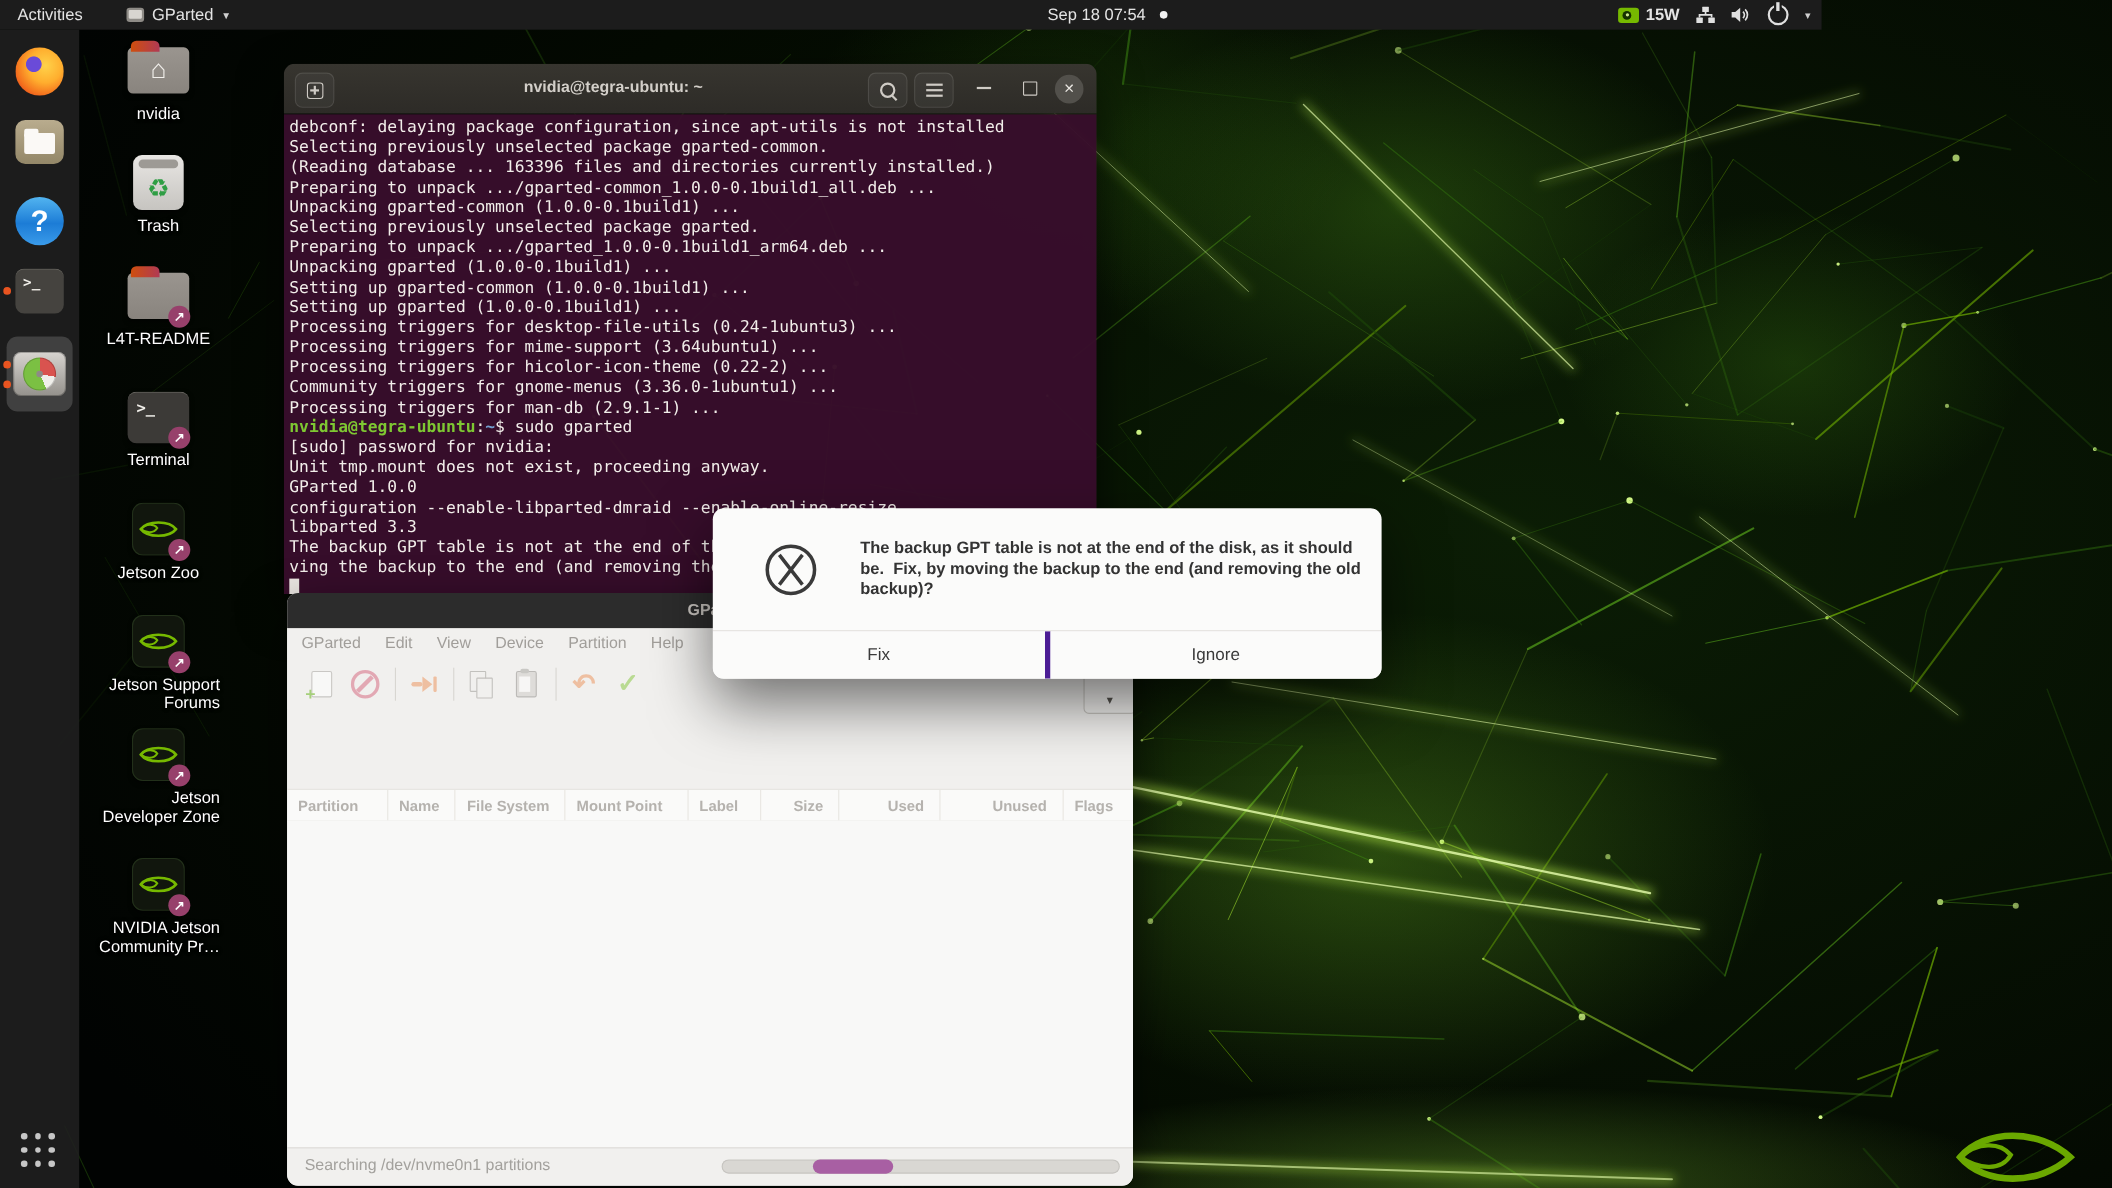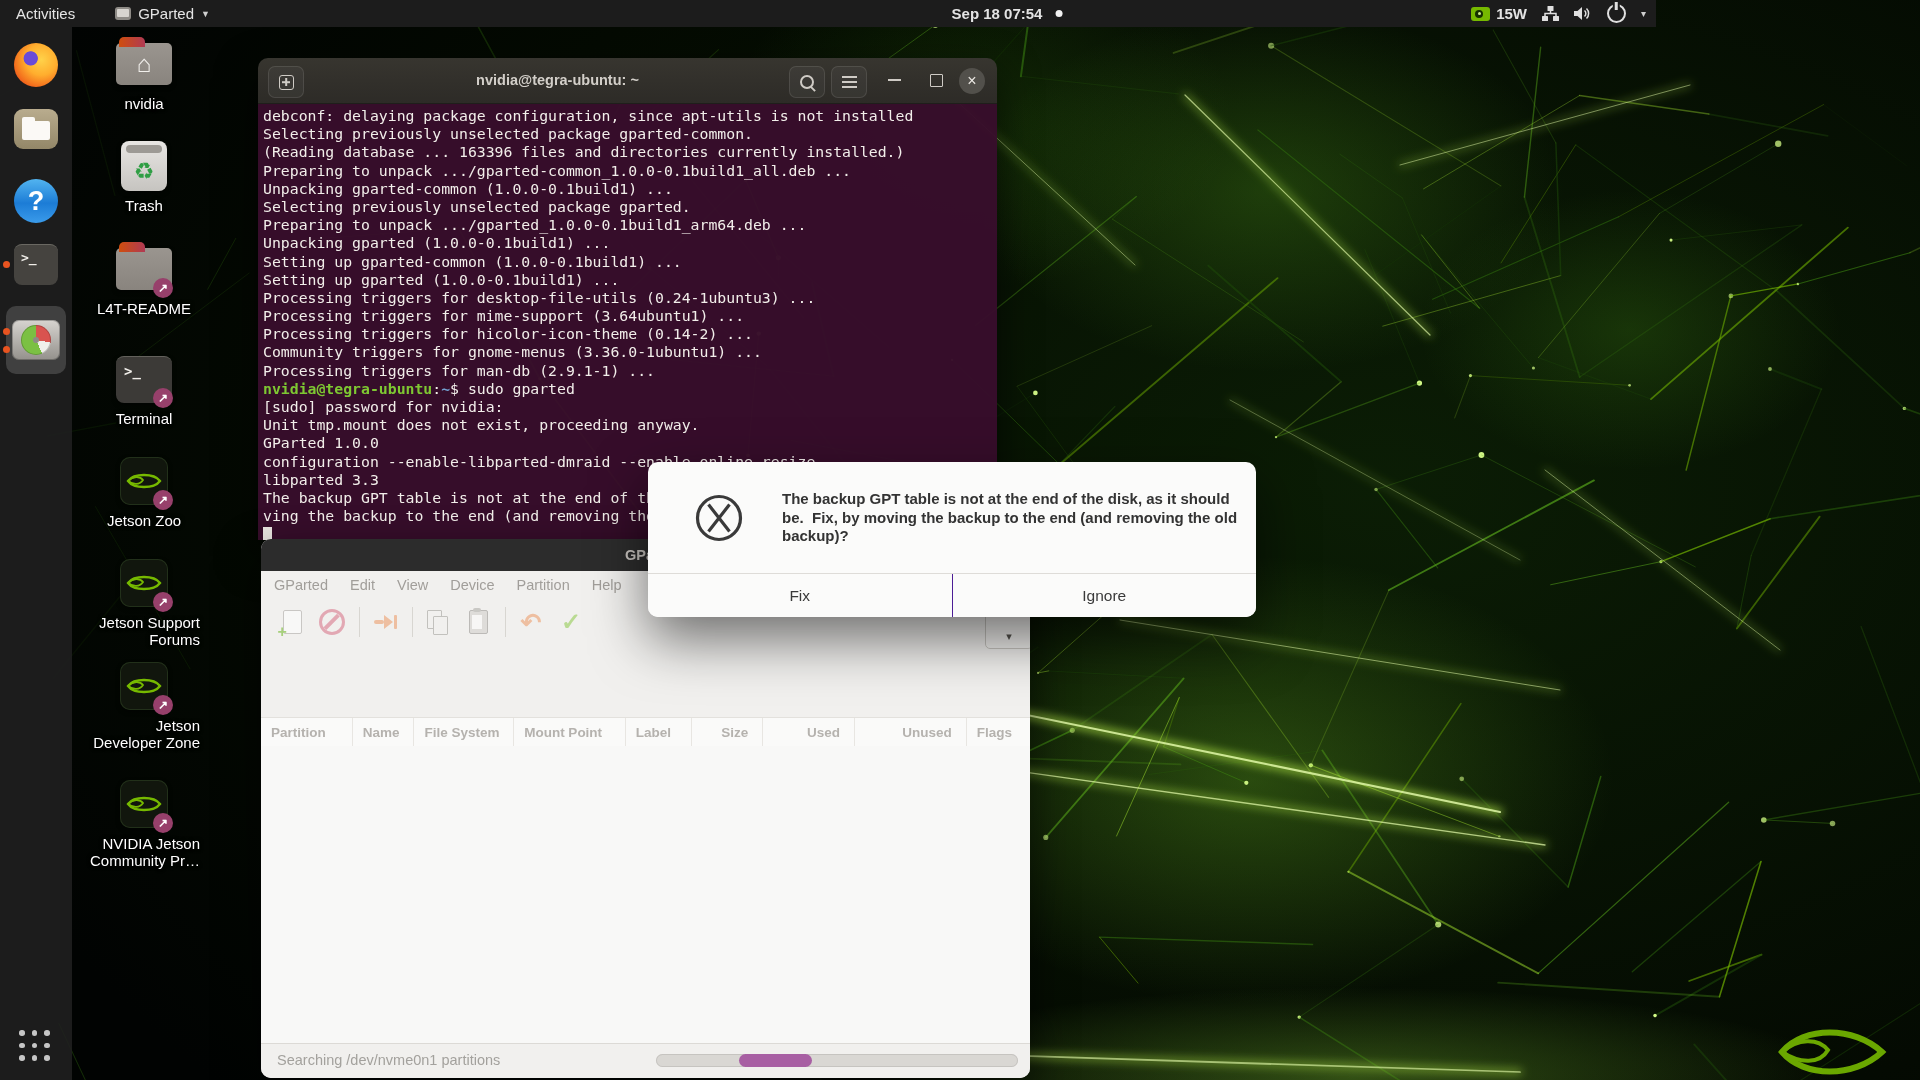--- a/index.html
+++ b/index.html
@@ -18,21 +18,21 @@
   #wallpaper-web{position:absolute;inset:0;width:100%;height:100%;}
 
   
   .topbar{position:absolute;left:0;top:0;width:1656px;height:27px;background:#1c1c1c;color:#e4e4e4;
           font-size:15px;display:flex;align-items:center;z-index:50;}
   .tb-activities{margin-left:16px;cursor:default;}
   .tb-appmenu{margin-left:40px;display:flex;align-items:center;gap:7px;}
   .tb-appicon{width:16px;height:13px;background:#8e8b86;border-radius:3px;position:relative;}
   .tb-appicon:before{content:"";position:absolute;left:2px;top:2px;right:2px;bottom:3px;background:#d8d5d0;border-radius:1px;}
   .tb-caret{font-size:9px;color:#cfcfcf;}
-  .tb-clock{position:absolute;left:1007px;transform:translateX(-50%);display:flex;align-items:center;gap:13px;font-weight:bold;}
+  .tb-clock{position:absolute;left:1007px;transform:translateX(-50%);display:flex;align-items:center;gap:13px;font-weight:normal;}
   .tb-dot{width:7px;height:7px;border-radius:50%;background:#f2f2f2;}
   .tb-right{position:absolute;right:10px;display:flex;align-items:center;gap:15px;height:100%;}
   .nv-chip{width:19px;height:14px;background:#76b900;border-radius:3px;position:relative;}
   .nv-chip:before{content:"";position:absolute;left:4px;top:3px;width:8px;height:8px;border-radius:50%;background:#153000;}
   .nv-chip:after{content:"";position:absolute;left:6.5px;top:5.5px;width:3px;height:3px;border-radius:50%;background:#cfe98f;}
   .tb-power-label{font-weight:bold;margin-left:-9px;}
   .net-icon svg,.vol-icon svg{display:block;}
   .pwr-icon{width:15px;height:15px;border:2px solid #e0e0e0;border-radius:50%;position:relative;}
   .pwr-icon:before{content:"";position:absolute;left:50%;top:-4px;width:2.5px;height:8px;background:#e0e0e0;transform:translateX(-50%);box-shadow:0 0 0 2px #1c1c1c;}
   .tb-chevron{font-size:10px;color:#cfcfcf;}
@@ -162,21 +162,21 @@
   .gp-progress-fill{position:absolute;top:0;bottom:0;border-radius:7px;background:#a85fa3;}
 
   
   .dialog{position:absolute;left:648px;top:462px;width:608px;height:155px;border-radius:10px;background:#fbfbfa;
           box-shadow:0 22px 55px rgba(0,0,0,.55);z-index:40;overflow:hidden;}
   .dlg-body{position:absolute;left:0;right:0;top:0;bottom:43px;display:flex;align-items:center;padding-left:46px;box-sizing:border-box;}
   .dlg-icon{width:50px;height:50px;flex:none;}
   .dlg-msg{margin-left:38px;width:482px;font-size:15px;line-height:18.6px;font-weight:bold;color:#333;}
   .dlg-btns{position:absolute;left:0;right:0;bottom:0;height:43px;border-top:1px solid #dedcd8;display:flex;}
   .dlg-btn{flex:1;display:flex;align-items:center;justify-content:center;font-size:15.5px;color:#3a3a3a;background:#fbfbfa;}
-  .dlg-btn.first{border-right:1px solid #4c1d95;}
+  .dlg-btn.first{border-right:5px solid #4c1d95;}
 
   
   .nv-corner{position:absolute;right:28px;bottom:-14px;z-index:4;opacity:.9;}
 </style>
 </head>
 <body>
 
 <div id="wallpaper">
   <svg id="wallpaper-web" viewBox="0 0 1920 1080" preserveAspectRatio="none">
     <defs>
@@ -649,21 +649,21 @@
         <div class="tline idx-2">(Reading database ... 163396 files and directories currently installed.)</div>
         <div class="tline idx-3">Preparing to unpack .../gparted-common_1.0.0-0.1build1_all.deb ...</div>
         <div class="tline idx-4">Unpacking gparted-common (1.0.0-0.1build1) ...</div>
         <div class="tline idx-5">Selecting previously unselected package gparted.</div>
         <div class="tline idx-6">Preparing to unpack .../gparted_1.0.0-0.1build1_arm64.deb ...</div>
         <div class="tline idx-7">Unpacking gparted (1.0.0-0.1build1) ...</div>
         <div class="tline idx-8">Setting up gparted-common (1.0.0-0.1build1) ...</div>
         <div class="tline idx-9">Setting up gparted (1.0.0-0.1build1) ...</div>
         <div class="tline idx-10">Processing triggers for desktop-file-utils (0.24-1ubuntu3) ...</div>
         <div class="tline idx-11">Processing triggers for mime-support (3.64ubuntu1) ...</div>
-        <div class="tline idx-12">Processing triggers for hicolor-icon-theme (0.14-2) ...</div>
+        <div class="tline idx-12">Processing triggers for hicolor-icon-theme (0.22-2) ...</div>
         <div class="tline idx-13">Community triggers for gnome-menus (3.36.0-1ubuntu1) ...</div>
         <div class="tline idx-14">Processing triggers for man-db (2.9.1-1) ...</div>
       </div>
     <div class="tline"><span class="prompt-user">nvidia@tegra-ubuntu</span><span>:</span><span class="prompt-path">~</span><span>$ </span><span>sudo gparted</span></div>
     <div>
 
     <div class="tline idx-0">[sudo] password for nvidia:</div>
         <div class="tline idx-1">Unit tmp.mount does not exist, proceeding anyway.</div>
         <div class="tline idx-2">GParted 1.0.0</div>
         <div class="tline idx-3">configuration --enable-libparted-dmraid --enable-online-resize</div>

